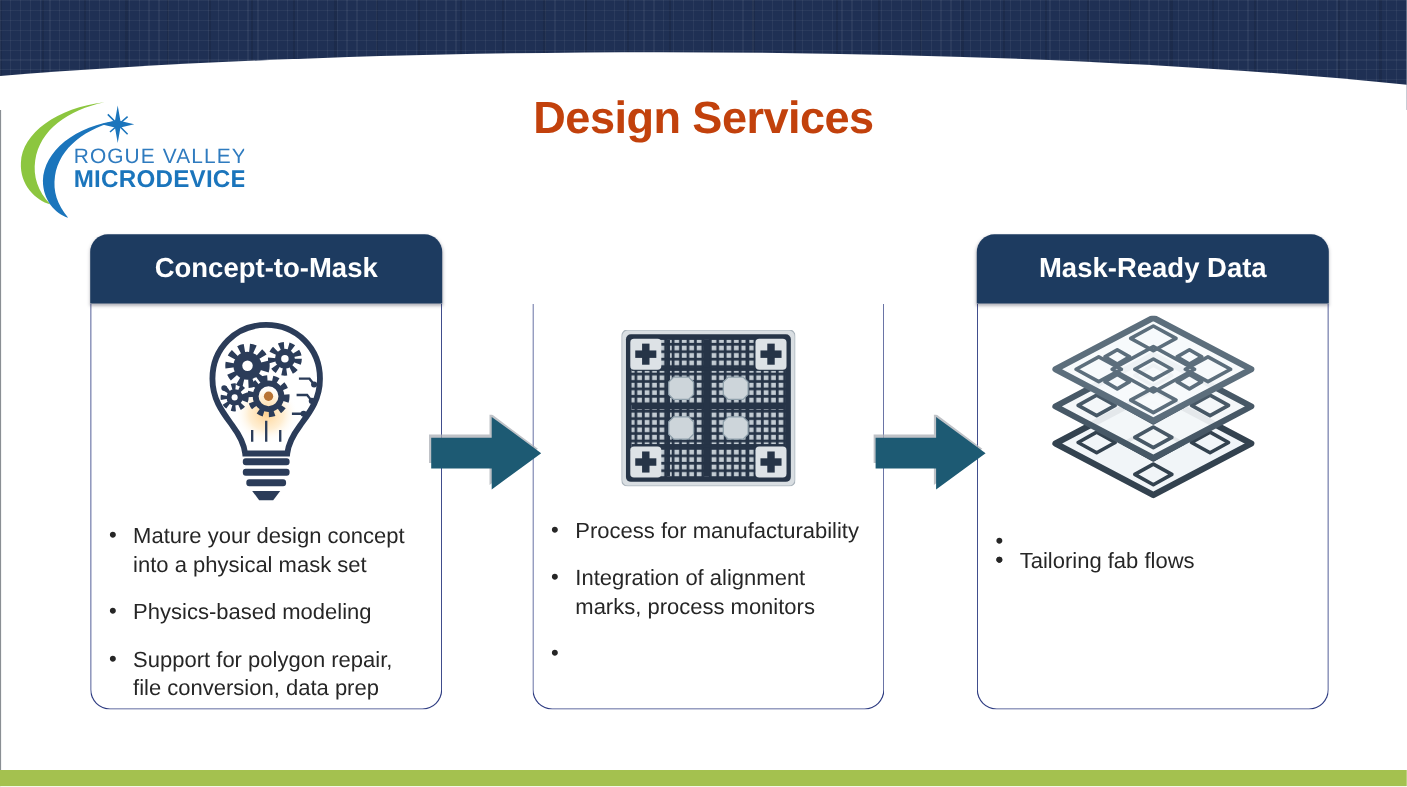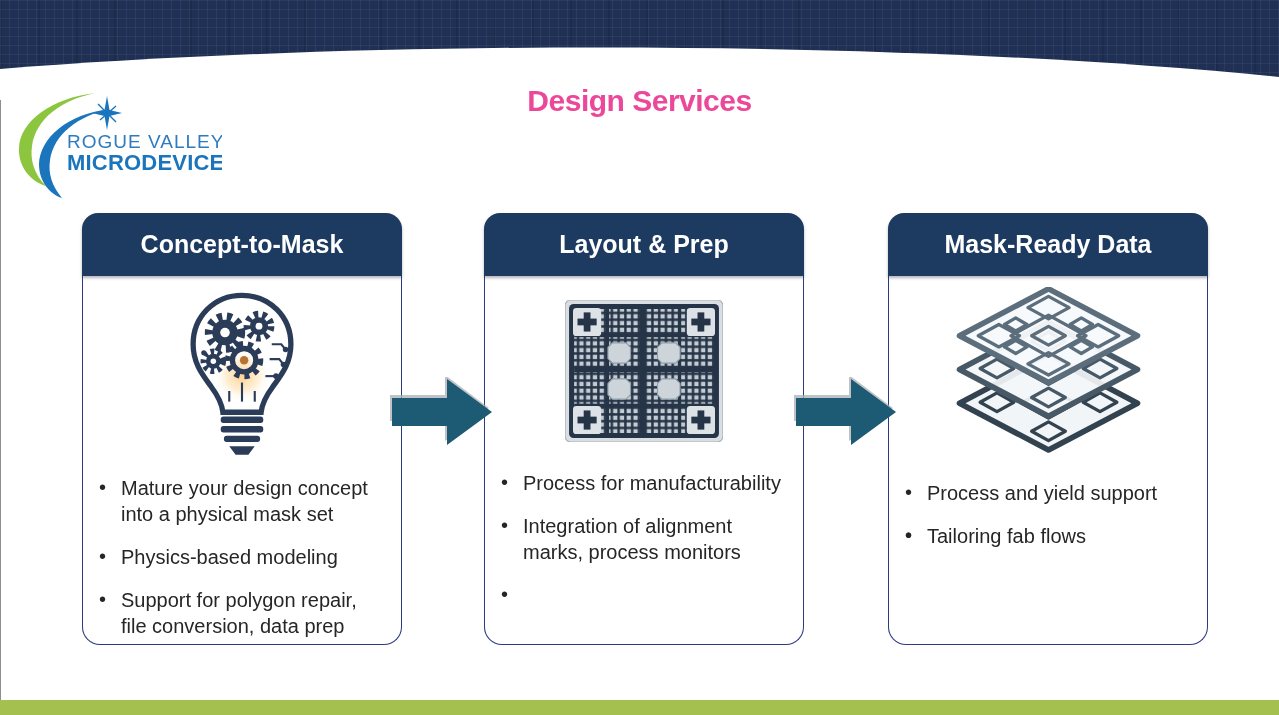--- a/index.html
+++ b/index.html
@@ -19,21 +19,21 @@
   }
   .top-band svg { position:absolute; left:0; top:0; }
   .edge-line { position:absolute; left:0; top:0; width:1px; height:715px; background:#8a8f94; z-index:1; }
 
   
   .logo { position:absolute; left:12px; top:86px; z-index:3; }
 
   
   .title {
     position:absolute; left:0; top:84px; width:1279px; text-align:center;
-    font-size:30px; font-weight:bold; color:#ec4899; letter-spacing:-0.5px; z-index:3;
+    font-size:41px; font-weight:bold; color:#c2410c; letter-spacing:-0.5px; z-index:3;
   }
 
   
   .card { position:absolute; top:213px; width:320px; height:400px; }
   .card-1 { left:82px; } .card-2 { left:484px; } .card-3 { left:888px;padding-left:32px; }
   .card-header {
     position:absolute; left:0; top:0; width:320px; height:63px;
     background:#1d3b60; border-radius:16px 16px 0 0;
     display:flex; align-items:center; justify-content:center;
     color:#ffffff; font-size:25px; font-weight:bold;
@@ -158,23 +158,20 @@
   </div>
 
   <div class="arrow arrow-1">
     <svg width="104" height="70" viewBox="0 0 104 70">
       <polygon points="0,18 55,18 55,-2 99,31 55,64 55,44 0,44" fill="#a9aeb4" opacity="0.75"></polygon>
       <polygon points="2,21 57,21 57,2 102,35 57,68 57,49 2,49" fill="#1d5a73"></polygon>
     </svg>
   </div>
 
   <div class="card card-2">
-    <div class="card-header">
-      <span>Layout &amp; Prep</span>
-    </div>
     <div class="card-body">
       <div class="icon-wrap">
         <svg width="158" height="142" viewBox="0 0 140 126">
           <defs>
             <pattern id="cells" width="6" height="6" patternUnits="userSpaceOnUse">
               <rect x="0.6" y="0.6" width="3.8" height="3.8" fill="#c3ccd3"></rect>
             </pattern>
           </defs>
           <rect x="0" y="0" width="140" height="126" rx="5" fill="#d9dee2" stroke="#a9b3bb"></rect>
           <rect x="3.5" y="3.5" width="133" height="119" rx="4" fill="#263447"></rect>
@@ -270,21 +267,21 @@
               <path d="M52,40 L74,52 L52,64 L30,52 Z"></path>
               <path d="M70,33 L82,40 L70,47 L58,40 Z"></path>
               <path d="M140,33 L152,40 L140,47 L128,40 Z"></path>
               <path d="M70,57 L82,64 L70,71 L58,64 Z"></path>
               <path d="M140,57 L152,64 L140,71 L128,64 Z"></path>
             </g>
           </g>
         </svg>
       </div>
       <ul class="bullets">
-        <li><span class="dot">•</span><span>Process and yield support</span></li>
+        <li><span class="dot">•</span></li>
         <li><span class="dot">•</span></li>
         <li><span class="dot">•</span><span>Tailoring fab flows</span></li>
       </ul>
     </div>
   </div>
 
   <div class="footer-bar"></div>
 
 </div>
 

